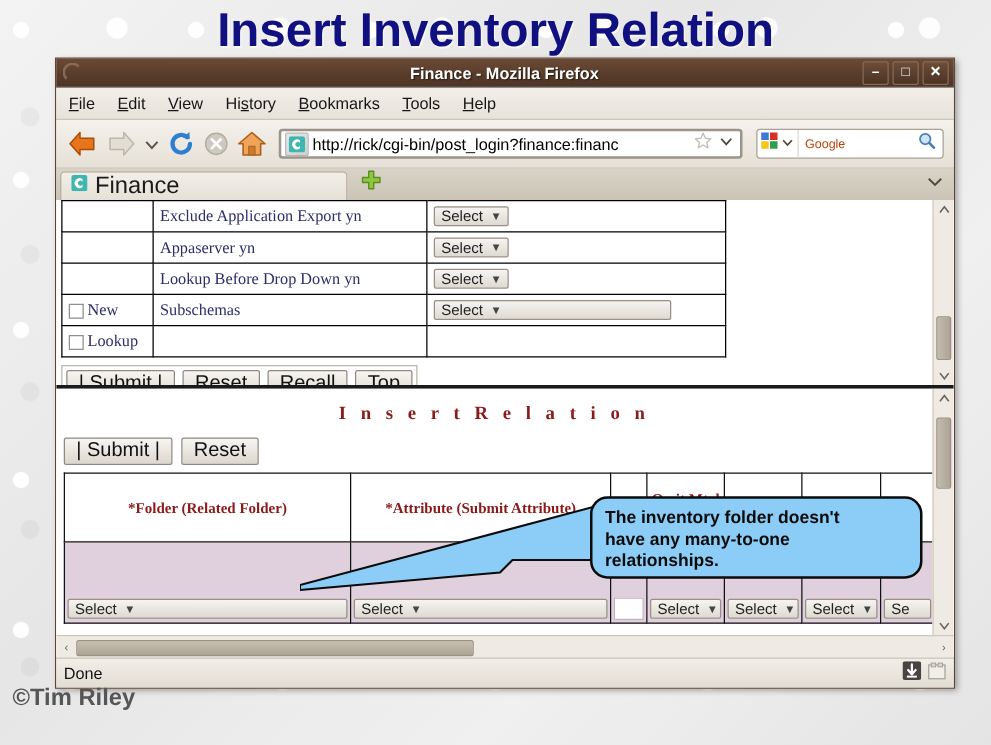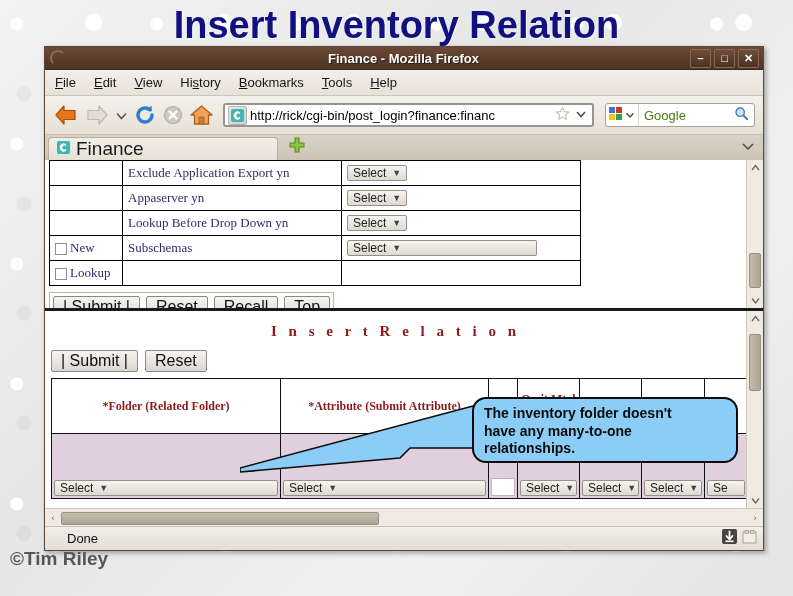--- a/index.html
+++ b/index.html
@@ -201,22 +201,22 @@
     flex: 0 0 auto;
   }
   #search-engine {
     display: flex; align-items: center; gap: 2px;
     padding: 0 3px 0 2px;
     border-right: 1px solid #ddd8cf;
     height: 100%;
   }
   #search-placeholder {
     flex: 1 1 auto;
-    font-size: 13px;
-    color: #4d7c0f;
+    font-size: 10px;
+    color: #c2410c;
     padding-left: 5px;
     font-family: "Liberation Sans", sans-serif;
   }
 
   
   #tabbar {
     height: 25px;
     background: linear-gradient(to bottom,#d9d3c7,#cbc4b6);
     display: flex;
     align-items: flex-end;
@@ -314,21 +314,21 @@
     border-radius: 2px;
   }
 
   
   #statusbar {
     height: 23px;
     background: linear-gradient(to bottom,#f1eee8,#e3ded4);
     border-top: 1px solid #c9c2b5;
     display: flex;
     align-items: center;
-    padding: 0 22px;
+    padding: 0 6px;
     flex: 0 0 auto;
     position: relative;
   }
   #status-text { font-size: 13px; color: #111; font-family: "Liberation Sans", sans-serif; }
   #status-right { position: absolute; right: 6px; display: flex; align-items: center; gap: 5px; }
 
   
   .webpage { font-family: "Liberation Serif", serif; padding: 0; }
   table.form-table {
     border-collapse: collapse;

